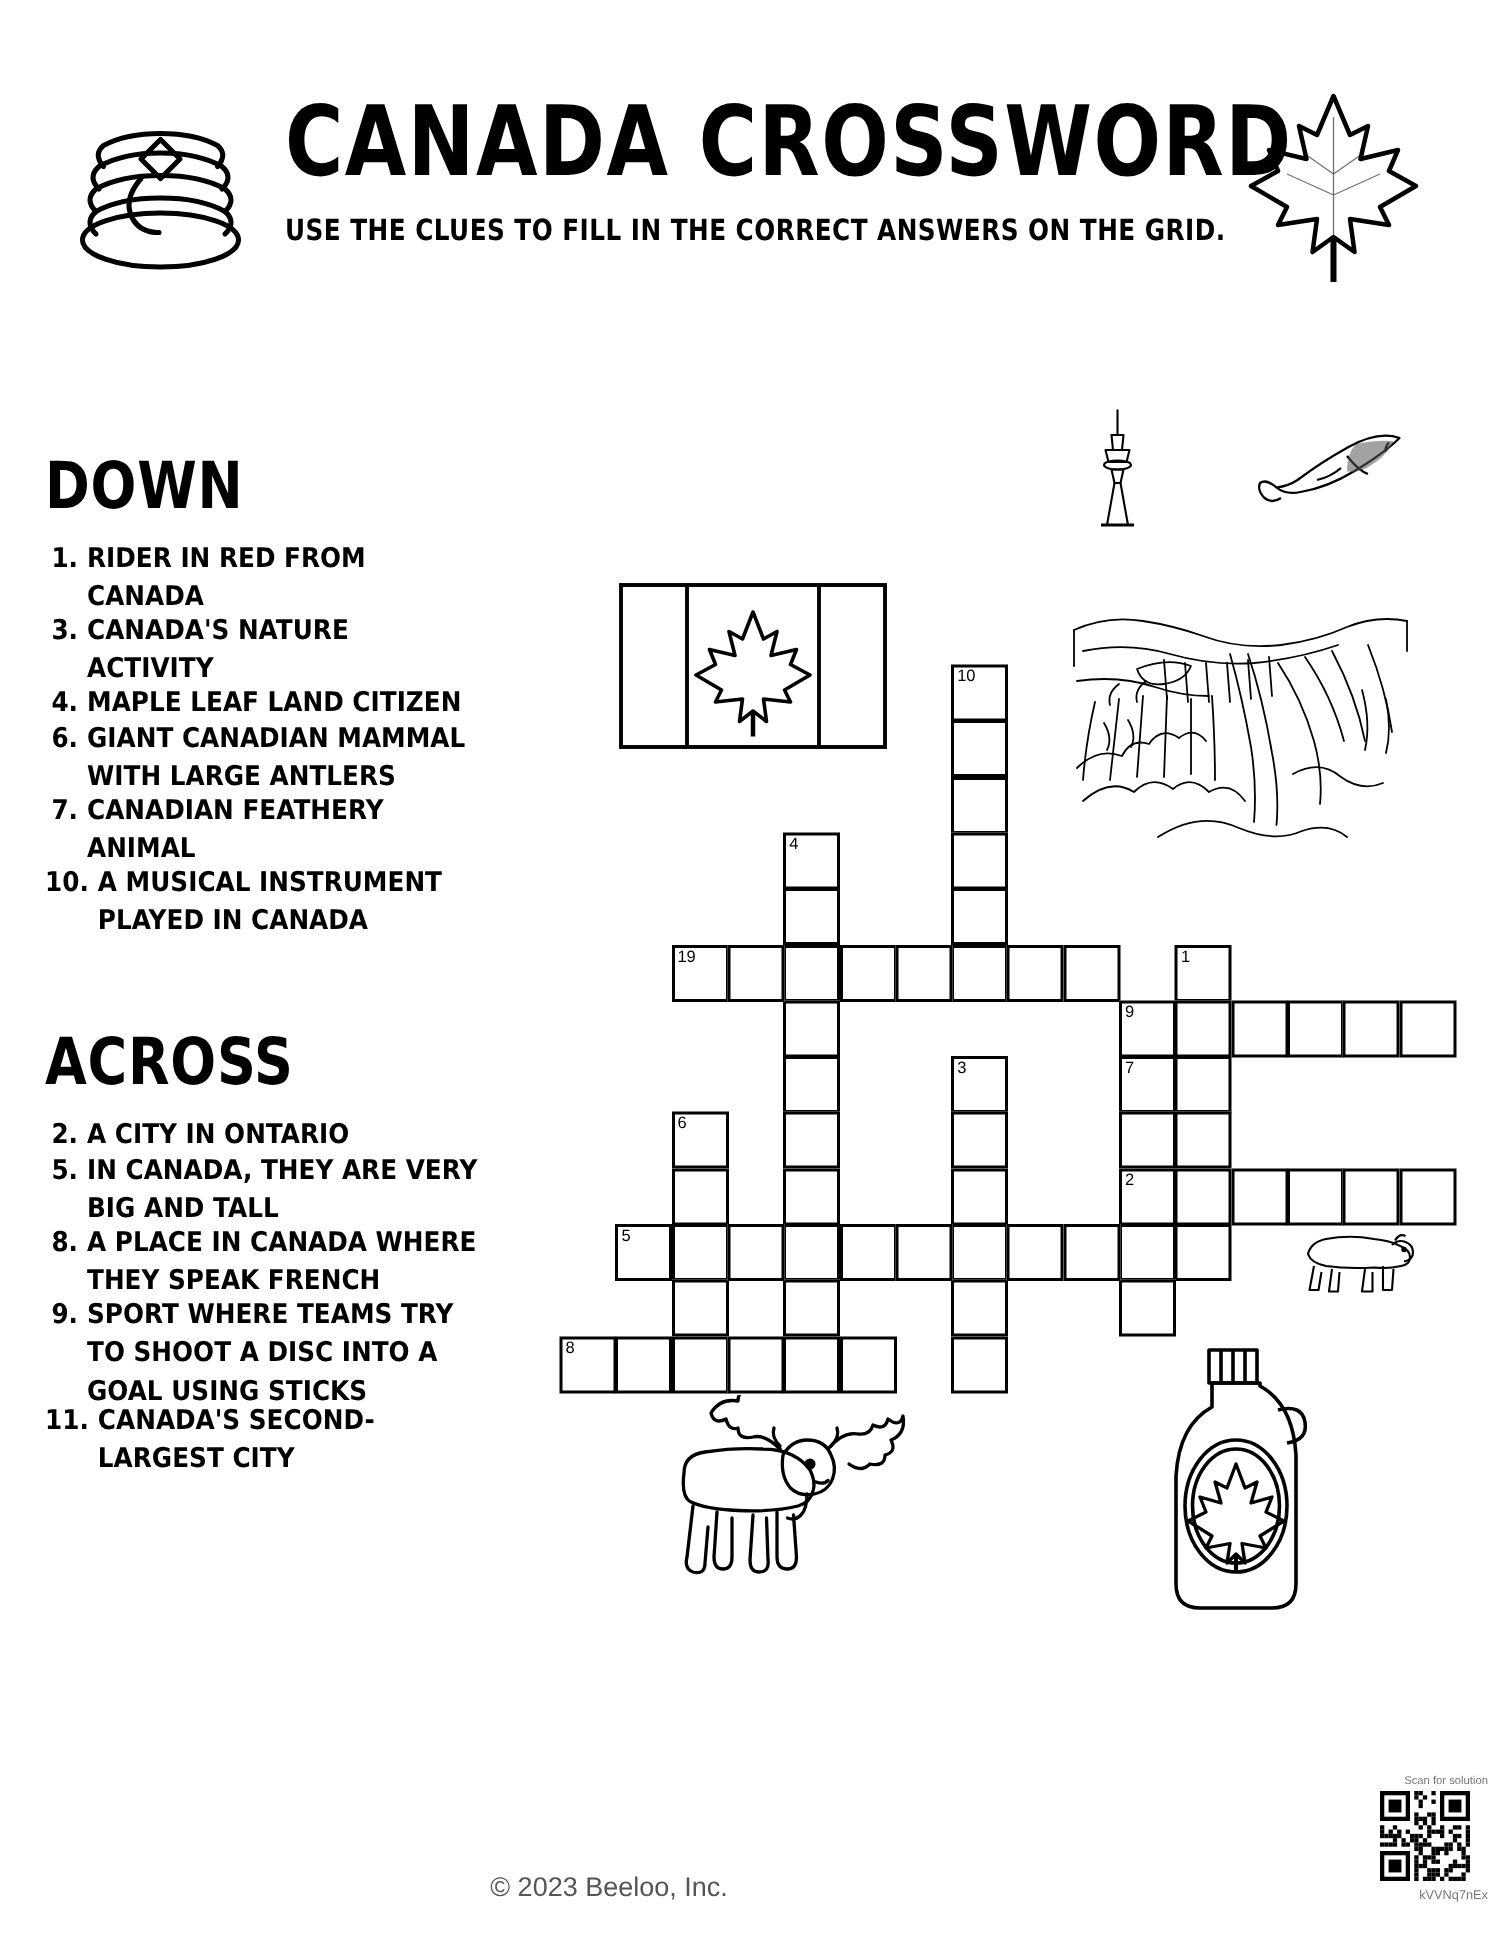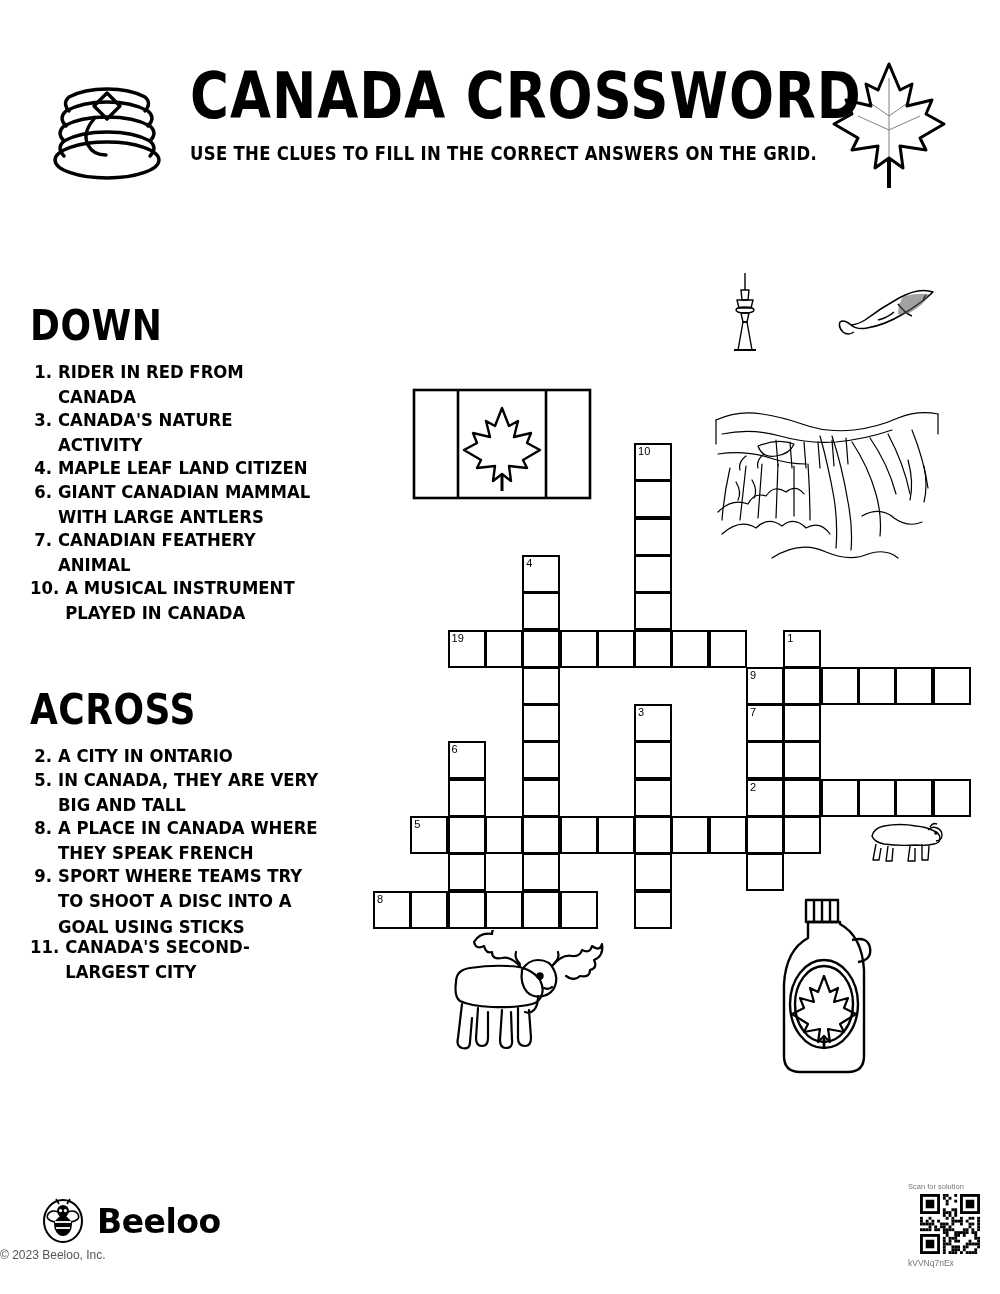--- a/index.html
+++ b/index.html
@@ -119,24 +119,25 @@
 
   
   #footer { position: absolute; left: 0; top: 1180px; width: 1000px; height: 114px; }
   #brand { position: absolute; left: 42px; top: 18px; display: flex; align-items: center; gap: 13px; }
   #brand-name {
     font-family: "DejaVu Sans", sans-serif;
     font-size: 33px; font-weight: bold; letter-spacing: -0.5px;
   }
   #copyright {
     position: absolute; left: 0; top: 68px; width: 812px;
+    text-align: center;
     font-family: "Liberation Sans", sans-serif;
-    font-size: 12px; color: #555555;
-  }
-  #qr-block { position: absolute; left: 908px; top: 2px; width: 84px; text-align: left; }
+    font-size: 18px; color: #555555;
+  }
+  #qr-block { position: absolute; left: 908px; top: 2px; width: 84px; text-align: right; }
   #qr-label { font-family: "Liberation Sans", sans-serif; font-size: 7.5px; color: #777777; margin-bottom: 3px; }
   #qr-code  { width: 60px; height: 60px; margin: 0 auto; }
   #qr-id    { font-family: "Liberation Sans", sans-serif; font-size: 8.5px; color: #777777; margin-top: 4px; }
 </style>
 </head>
 <body>
 
 <div id="header">
 
   <div id="pancake-icon">
@@ -435,36 +436,20 @@
       <ellipse cx="52" cy="108" rx="29" ry="38"></ellipse>
     </g>
     <g fill="none" stroke="#000" stroke-width="2.2" stroke-linejoin="round">
       <path d="M52 80 L58 96 L66 92 L62 106 L76 102 L72 112 L84 118 L68 128 L72 136 L56 133 L58 146 L52 140 L46 146 L48 133 L32 136 L36 128 L20 118 L32 112 L28 102 L42 106 L38 92 L46 96 Z"></path>
       <line x1="52" y1="140" x2="52" y2="152" stroke-width="2.8"></line>
     </g>
   </svg>
 </div>
 
 <div id="footer">
-  <div id="brand">
-    <svg width="42" height="46" viewBox="0 0 42 46">
-      <ellipse cx="21" cy="23" rx="19" ry="21" fill="none" stroke="#000" stroke-width="2"></ellipse>
-      <ellipse cx="21" cy="26" rx="9" ry="12" fill="#000"></ellipse>
-      <path d="M21 16 q-11 -6 -15 0 q-3 6 7 8 z" fill="#fff" stroke="#000" stroke-width="1.6"></path>
-      <path d="M21 16 q11 -6 15 0 q3 6 -7 8 z" fill="#fff" stroke="#000" stroke-width="1.6"></path>
-      <circle cx="21" cy="13" r="6" fill="#000"></circle>
-      <circle cx="18.6" cy="12.6" r="1.6" fill="#fff"></circle>
-      <circle cx="23.4" cy="12.6" r="1.6" fill="#fff"></circle>
-      <line x1="17" y1="6" x2="14" y2="1" stroke="#000" stroke-width="1.6"></line>
-      <line x1="25" y1="6" x2="28" y2="1" stroke="#000" stroke-width="1.6"></line>
-      <line x1="13" y1="24" x2="29" y2="24" stroke="#fff" stroke-width="1.8"></line>
-      <line x1="14" y1="30" x2="28" y2="30" stroke="#fff" stroke-width="1.8"></line>
-    </svg>
-    <span id="brand-name">Beeloo</span>
-  </div>
 
   <div id="copyright">© 2023 Beeloo, Inc.</div>
 
   <div id="qr-block">
     <div id="qr-label">Scan for solution</div>
     <div id="qr-code"><svg width="60" height="60" viewBox="0 0 21 21">
           <rect x="8" y="0" width="1" height="1" fill="#000"></rect>
           <rect x="9" y="0" width="1" height="1" fill="#000"></rect>
           <rect x="12" y="0" width="1" height="1" fill="#000"></rect>
           <rect x="8" y="1" width="1" height="1" fill="#000"></rect>

